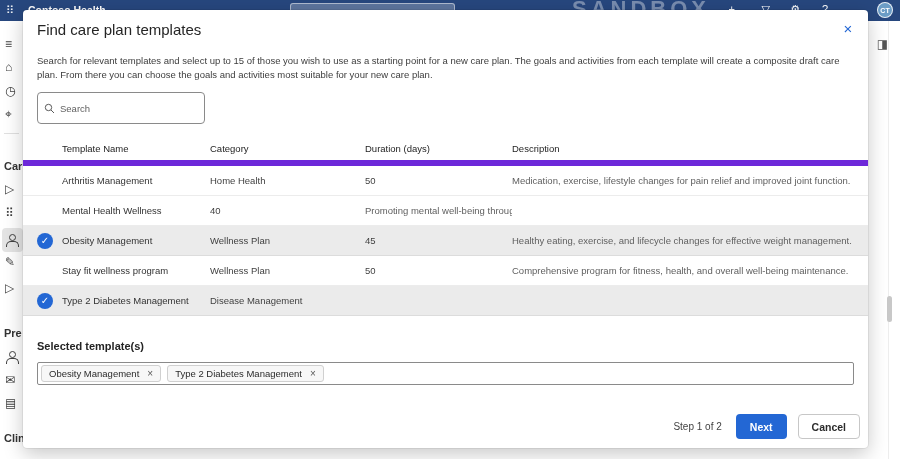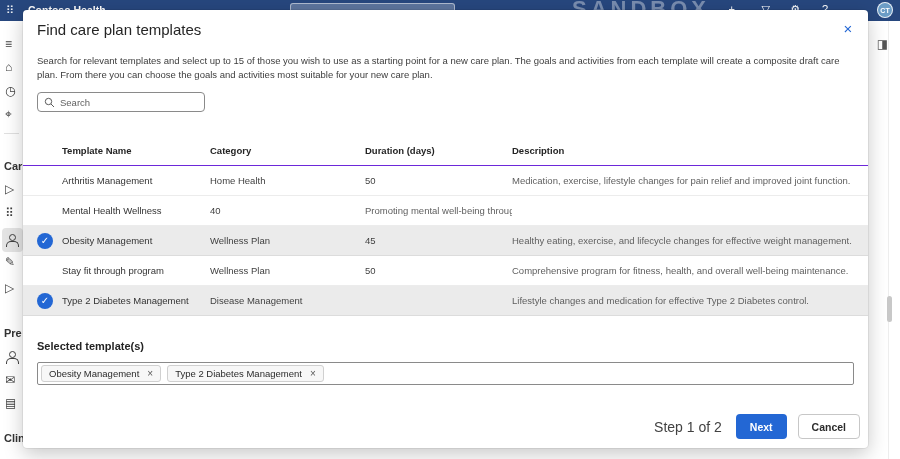--- a/index.html
+++ b/index.html
@@ -32,43 +32,43 @@
   .rr-panel { position:absolute; right:12px; top:16px; font-size:12px; color:#555; cursor:pointer; }
   .rr-track { position:absolute; right:11px; top:0; bottom:0; width:1px; background:#ededed; }
   .rr-thumb { position:absolute; right:8px; top:275px; width:5px; height:26px; background:#c8c8c8; border-radius:3px; cursor:grab; }
 
   
   .modal { position:absolute; left:23px; top:10px; width:845px; height:438px; background:#fff; border-radius:4px;
            box-shadow:0 6px 20px rgba(0,0,0,.22), 0 0 0 1px rgba(0,0,0,.06); }
   .m-title { position:absolute; left:14px; top:11px; font-size:15px; font-weight:400; color:#252525; }
   .m-close { position:absolute; right:10px; top:8px; width:20px; height:20px; display:flex; align-items:center; justify-content:center; font-size:15px; color:#2367d4; cursor:pointer; }
   .m-desc { position:absolute; left:14px; right:13px; top:44px; font-size:9.5px; line-height:14px; color:#3d3d3d; }
-  .m-search { position:absolute; left:14px; top:82px; width:168px; height:20px; border:1px solid #8a8a8a; border-radius:4px; display:flex; align-items:center; padding:0 6px; gap:5px; background:#fff; }
+  .m-search { position:absolute; left:14px; top:82px; width:168px; height:32px; border:1px solid #8a8a8a; border-radius:4px; display:flex; align-items:center; padding:0 6px; gap:5px; background:#fff; }
   .m-search input { border:none; outline:none; flex:1; min-width:0; font-size:9.5px; font-family:inherit; color:#333; background:transparent; }
   .m-search input::placeholder { color:#616161; }
 
   .m-table { position:absolute; left:0; top:126px; width:845px; }
   .t-row { display:grid; grid-template-columns:25px 148px 155px 147px 1fr; align-items:center; height:30px; padding:0 14px; border-bottom:1px solid #ececec; font-size:9.5px; color:#424242; }
   .t-row > span { white-space:nowrap; overflow:hidden; }
-  .t-head { font-weight:700; color:#242424; border-bottom:1px solid #6d28d9; }
+  .t-head { font-weight:400; color:#242424; border-bottom:6px solid #6d28d9; }
   .t-row .name { color:#333; }
   .t-row .desc { color:#5f5f5f; }
   .t-row.sel { background:#ebebeb; border-bottom:1px solid #dcdcdc; }
   .t-row { cursor:pointer; }
   .t-head { cursor:default; }
   .chkcell { display:flex; align-items:center; }
   .chk { width:16px; height:16px; border-radius:50%; background:#2367d4; color:#fff; font-size:10px; line-height:16px; display:flex; align-items:center; justify-content:center; }
 
   .m-sel-label { position:absolute; left:14px; top:330px; font-size:11px; font-weight:700; color:#242424; }
   .m-chipbar { position:absolute; left:14px; right:14px; top:352px; height:23px; border:1px solid #8a8a8a; border-radius:2px; display:flex; align-items:center; padding:0 3px; gap:6px; cursor:text; background:#fff; }
   .chip { display:flex; align-items:center; gap:8px; height:17px; padding:0 7px; border:1px solid #d0d0d0; background:#f7f7f7; border-radius:3px; font-size:9.5px; color:#2b2b2b; white-space:nowrap; }
   .chip .x { color:#5a5a5a; font-size:10px; cursor:pointer; }
 
   .m-footer { position:absolute; right:8px; top:404px; display:flex; align-items:center; gap:11px; }
-  .step { font-size:14px; color:#424242; margin-right:3px; }
+  .step { font-size:10px; color:#424242; margin-right:3px; }
   .btn { height:25px; padding:0 13px; border-radius:4px; font-size:10.5px; font-weight:700; font-family:inherit; display:flex; align-items:center; border:1px solid transparent; cursor:pointer; }
   .btn-primary { background:#2367d4; color:#fff; }
   .btn-secondary { background:#fff; border-color:#c7c7c7; color:#2b2b2b; }
 </style>
 </head>
 <body>
 
 <div class="screen">
 
   <div class="topbar">
@@ -151,34 +151,33 @@
             <span class="chk">✓</span>
           </span>
         <span class="name">Obesity Management</span>
         <span>Wellness Plan</span>
         <span>45</span>
         <span class="desc">Healthy eating, exercise, and lifecycle changes for effective weight management.</span>
       </div>
 
       <div class="t-row">
         <span class="chkcell"></span>
-        <span class="name">Stay fit through program</span>
+        <span class="name">Stay fit wellness program</span>
         <span>Wellness Plan</span>
         <span>50</span>
         <span class="desc">Comprehensive program for fitness, health, and overall well-being maintenance.</span>
       </div>
 
       <div class="t-row sel">
         <span class="chkcell">
             <span class="chk">✓</span>
           </span>
         <span class="name">Type 2 Diabetes Management</span>
         <span>Disease Management</span>
         <span></span>
-        <span class="desc">Lifestyle changes and medication for effective Type 2 Diabetes control.</span>
       </div>
     </div>
 
     <div class="m-sel-label">Selected template(s)</div>
 
     <div class="m-chipbar">
       <div class="chip">
         <span>Obesity Management</span>
         <span class="x">×</span>
       </div>

